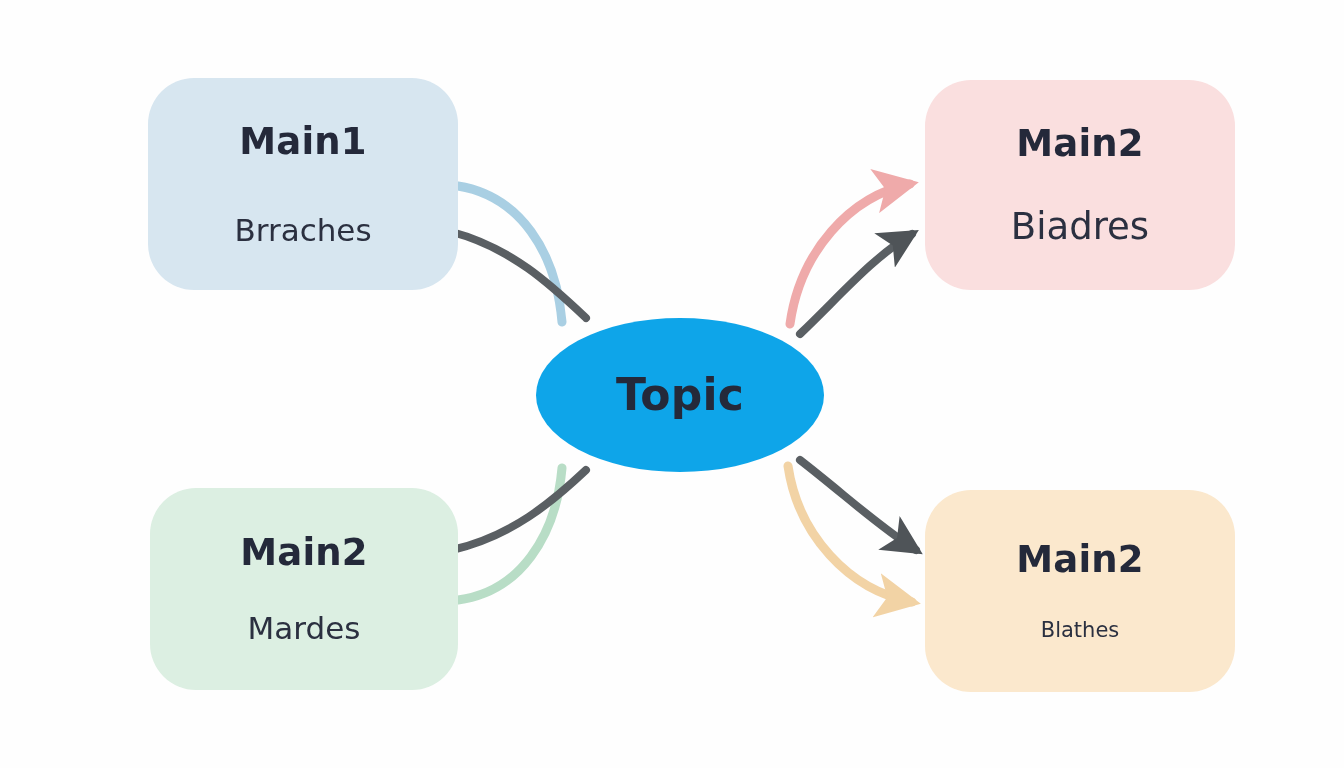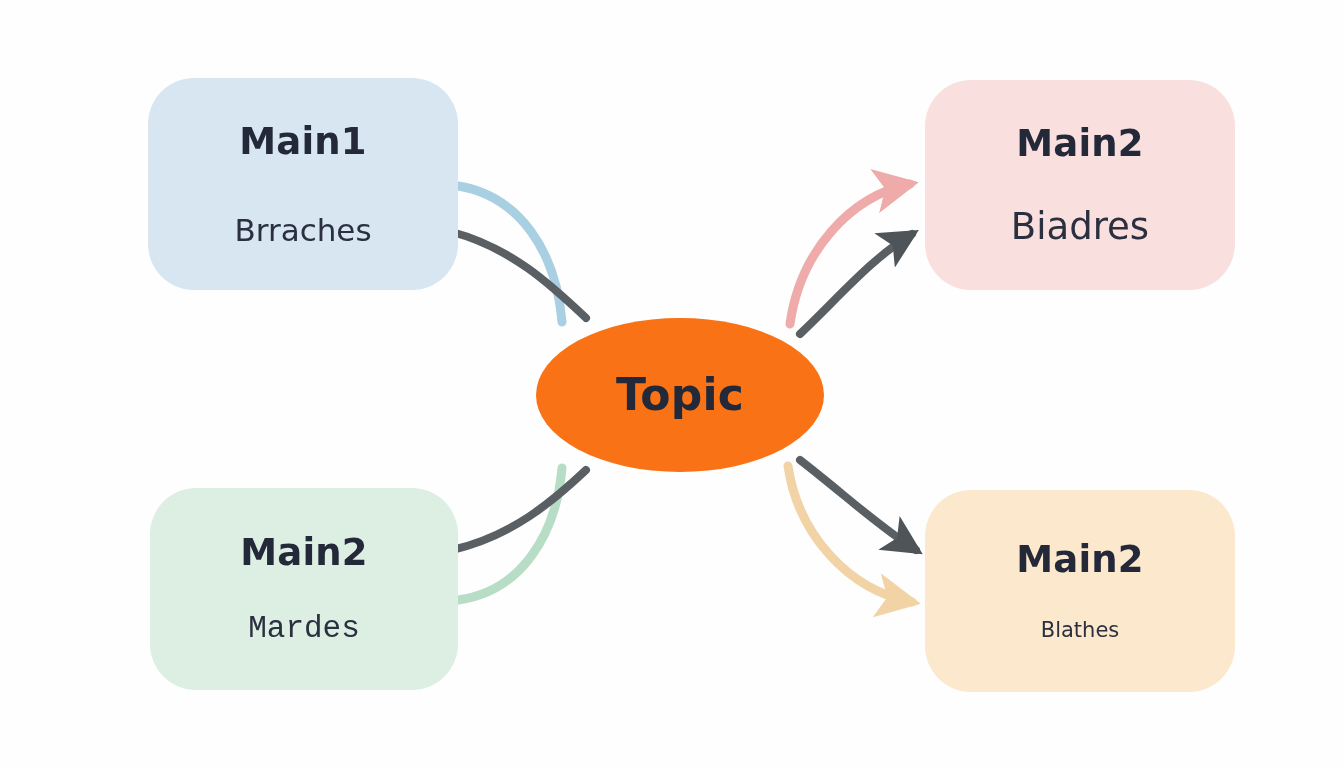--- a/index.html
+++ b/index.html
@@ -65,32 +65,32 @@
     background: #fadfdf;
   }
   #node-main2-top .node-title { font-size: 37px; margin-bottom: 46px; }
   #node-main2-top .node-sub   { font-size: 37px; }
   
   #node-main2-bottomleft {
     left: 150px; top: 488px; width: 308px; height: 202px;
     background: #dcefe2;
   }
   #node-main2-bottomleft .node-title { font-size: 37px; margin-bottom: 42px; }
-  #node-main2-bottomleft .node-sub   { font-size: 31px; font-family: Liberation Mono, monospace; }
+  #node-main2-bottomleft .node-sub   { font-size: 31px; }
   
   #node-main2-bottomright {
     left: 925px; top: 490px; width: 310px; height: 202px;
     background: #fbe8cd;
   }
   #node-main2-bottomright .node-title { font-size: 37px; margin-bottom: 42px; }
   #node-main2-bottomright .node-sub   { font-size: 21px; }
   
   #node-topic {
     left: 536px; top: 318px; width: 288px; height: 154px;
-    background: #f97316;
+    background: #0ea5e9;
   }
   #node-topic .node-title { font-size: 44px; }
 </style>
 </head>
 <body>
 
 <div id="canvas">
 
   <svg id="edges" viewBox="0 0 1344 768" xmlns="http://www.w3.org/2000/svg">
     <defs>

